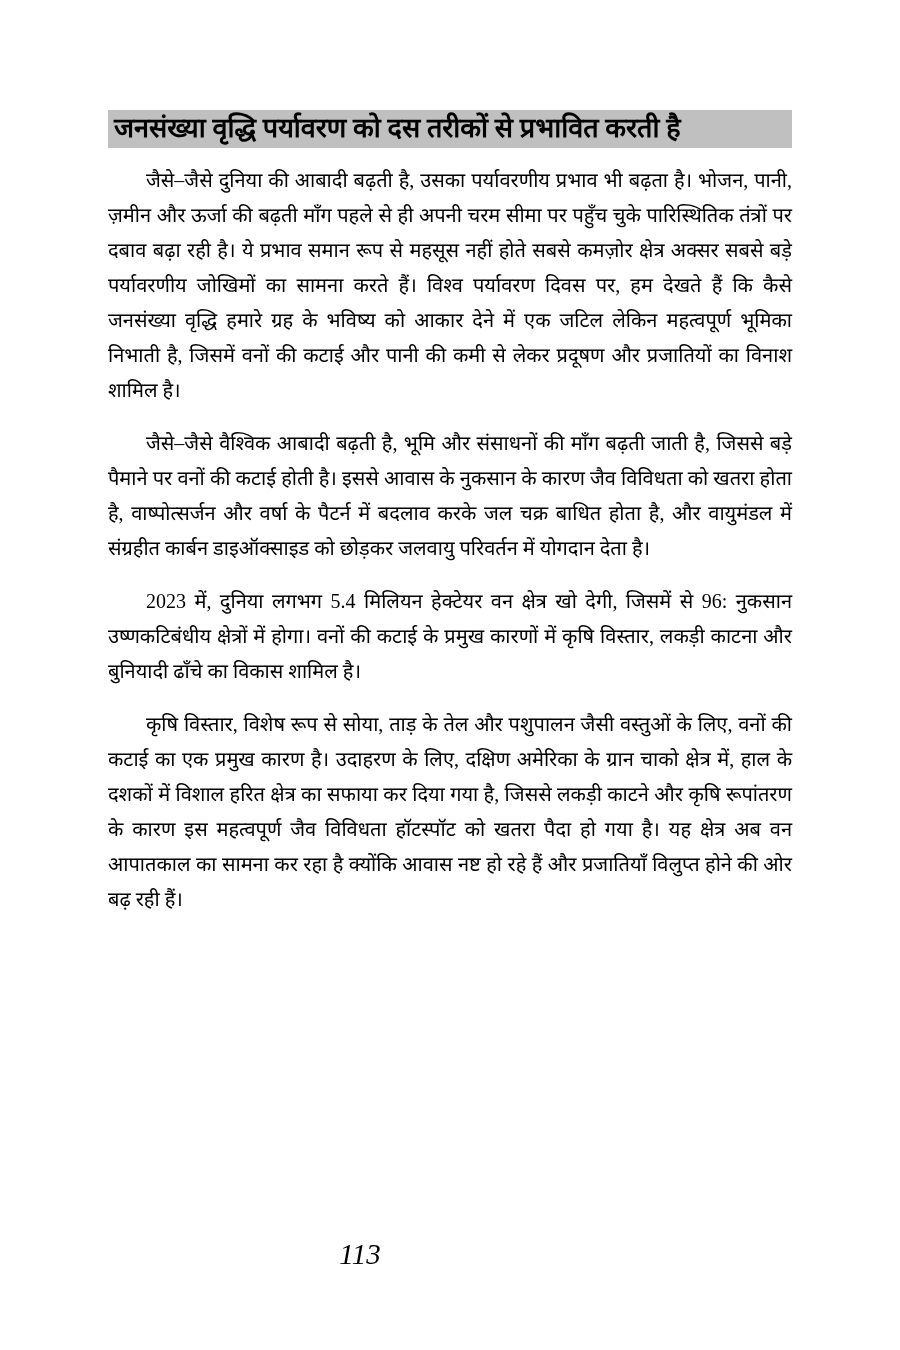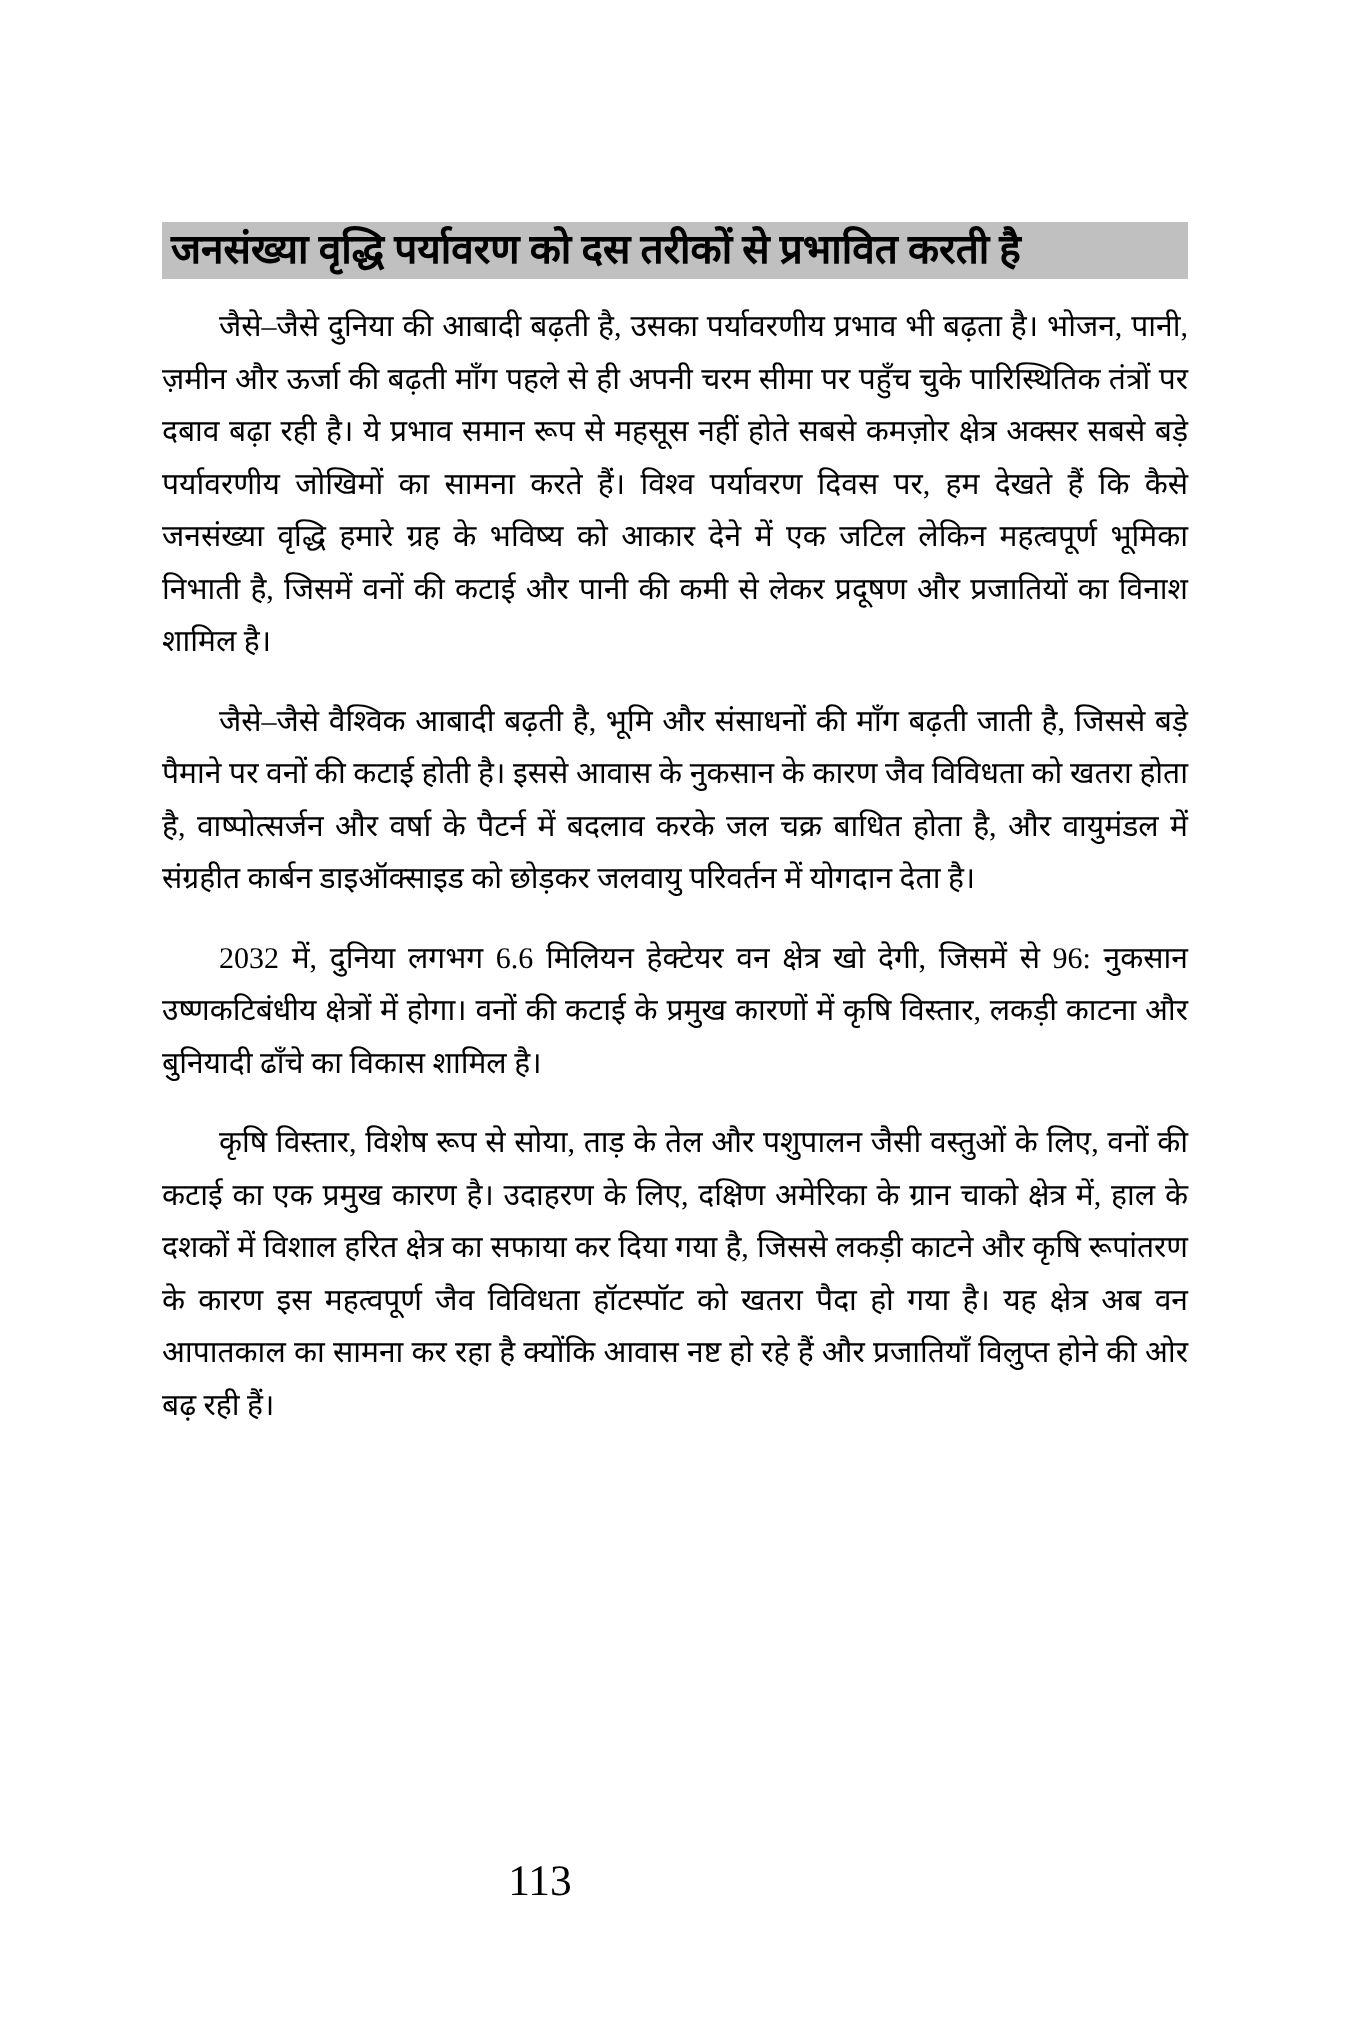--- a/index.html
+++ b/index.html
@@ -14,21 +14,20 @@
     width: 900px;
     height: 1350px;
     background: #ffffff;
     overflow: hidden;
   }
   .content {
     position: absolute;
     left: 108px;
     top: 110px;
     width: 684px;
-    margin-top: 38px;
   }
   .section { margin: 0; }
   .section + .section { margin-top: 10px; }
   .heading-bar {
     background: #c0c0c0;
     font-size: 27px;
     font-weight: 700;
     line-height: 1.2;
     padding: 2px 8px 4px 6px;
     margin: 0 0 15px 0;
@@ -43,35 +42,36 @@
     margin: 0 0 18px 0;
   }
   .page-number {
     position: absolute;
     left: 0;
     top: 1238px;
     width: 720px;
     text-align: center;
     font-size: 29px;
     font-family: "Liberation Serif", "DejaVu Serif", serif;
+    font-style: italic;
   }
 </style>
 </head>
 <body>
 
 <div class="page">
   <div class="content">
 
     <div class="section">
       <h2 class="heading-bar">जनसंख्या वृद्धि पर्यावरण को दस तरीकों से प्रभावित करती है</h2>
       <p class="para">जैसे–जैसे दुनिया की आबादी बढ़ती है, उसका पर्यावरणीय प्रभाव भी बढ़ता है। भोजन, पानी, ज़मीन और ऊर्जा की बढ़ती माँग पहले से ही अपनी चरम सीमा पर पहुँच चुके पारिस्थितिक तंत्रों पर दबाव बढ़ा रही है। ये प्रभाव समान रूप से महसूस नहीं होते सबसे कमज़ोर क्षेत्र अक्सर सबसे बड़े पर्यावरणीय जोखिमों का सामना करते हैं। विश्व पर्यावरण दिवस पर, हम देखते हैं कि कैसे जनसंख्या वृद्धि हमारे ग्रह के भविष्य को आकार देने में एक जटिल लेकिन महत्वपूर्ण भूमिका निभाती है, जिसमें वनों की कटाई और पानी की कमी से लेकर प्रदूषण और प्रजातियों का विनाश शामिल है।</p>
     </div>
 
     <div class="section">
       <p class="para">जैसे–जैसे वैश्विक आबादी बढ़ती है, भूमि और संसाधनों की माँग बढ़ती जाती है, जिससे बड़े पैमाने पर वनों की कटाई होती है। इससे आवास के नुकसान के कारण जैव विविधता को खतरा होता है, वाष्पोत्सर्जन और वर्षा के पैटर्न में बदलाव करके जल चक्र बाधित होता है, और वायुमंडल में संग्रहीत कार्बन डाइऑक्साइड को छोड़कर जलवायु परिवर्तन में योगदान देता है।</p>
-      <p class="para">2032 में, दुनिया लगभग 6.6 मिलियन हेक्टेयर वन क्षेत्र खो देगी, जिसमें से 96: नुकसान उष्णकटिबंधीय क्षेत्रों में होगा। वनों की कटाई के प्रमुख कारणों में कृषि विस्तार, लकड़ी काटना और बुनियादी ढाँचे का विकास शामिल है।</p>
+      <p class="para">2023 में, दुनिया लगभग 5.4 मिलियन हेक्टेयर वन क्षेत्र खो देगी, जिसमें से 96: नुकसान उष्णकटिबंधीय क्षेत्रों में होगा। वनों की कटाई के प्रमुख कारणों में कृषि विस्तार, लकड़ी काटना और बुनियादी ढाँचे का विकास शामिल है।</p>
       <p class="para">कृषि विस्तार, विशेष रूप से सोया, ताड़ के तेल और पशुपालन जैसी वस्तुओं के लिए, वनों की कटाई का एक प्रमुख कारण है। उदाहरण के लिए, दक्षिण अमेरिका के ग्रान चाको क्षेत्र में, हाल के दशकों में विशाल हरित क्षेत्र का सफाया कर दिया गया है, जिससे लकड़ी काटने और कृषि रूपांतरण के कारण इस महत्वपूर्ण जैव विविधता हॉटस्पॉट को खतरा पैदा हो गया है। यह क्षेत्र अब वन आपातकाल का सामना कर रहा है क्योंकि आवास नष्ट हो रहे हैं और प्रजातियाँ विलुप्त होने की ओर बढ़ रही हैं।</p>
     </div>
 
   </div>
 
   <div class="page-number">113</div>
 </div>
 
 </body></html>

